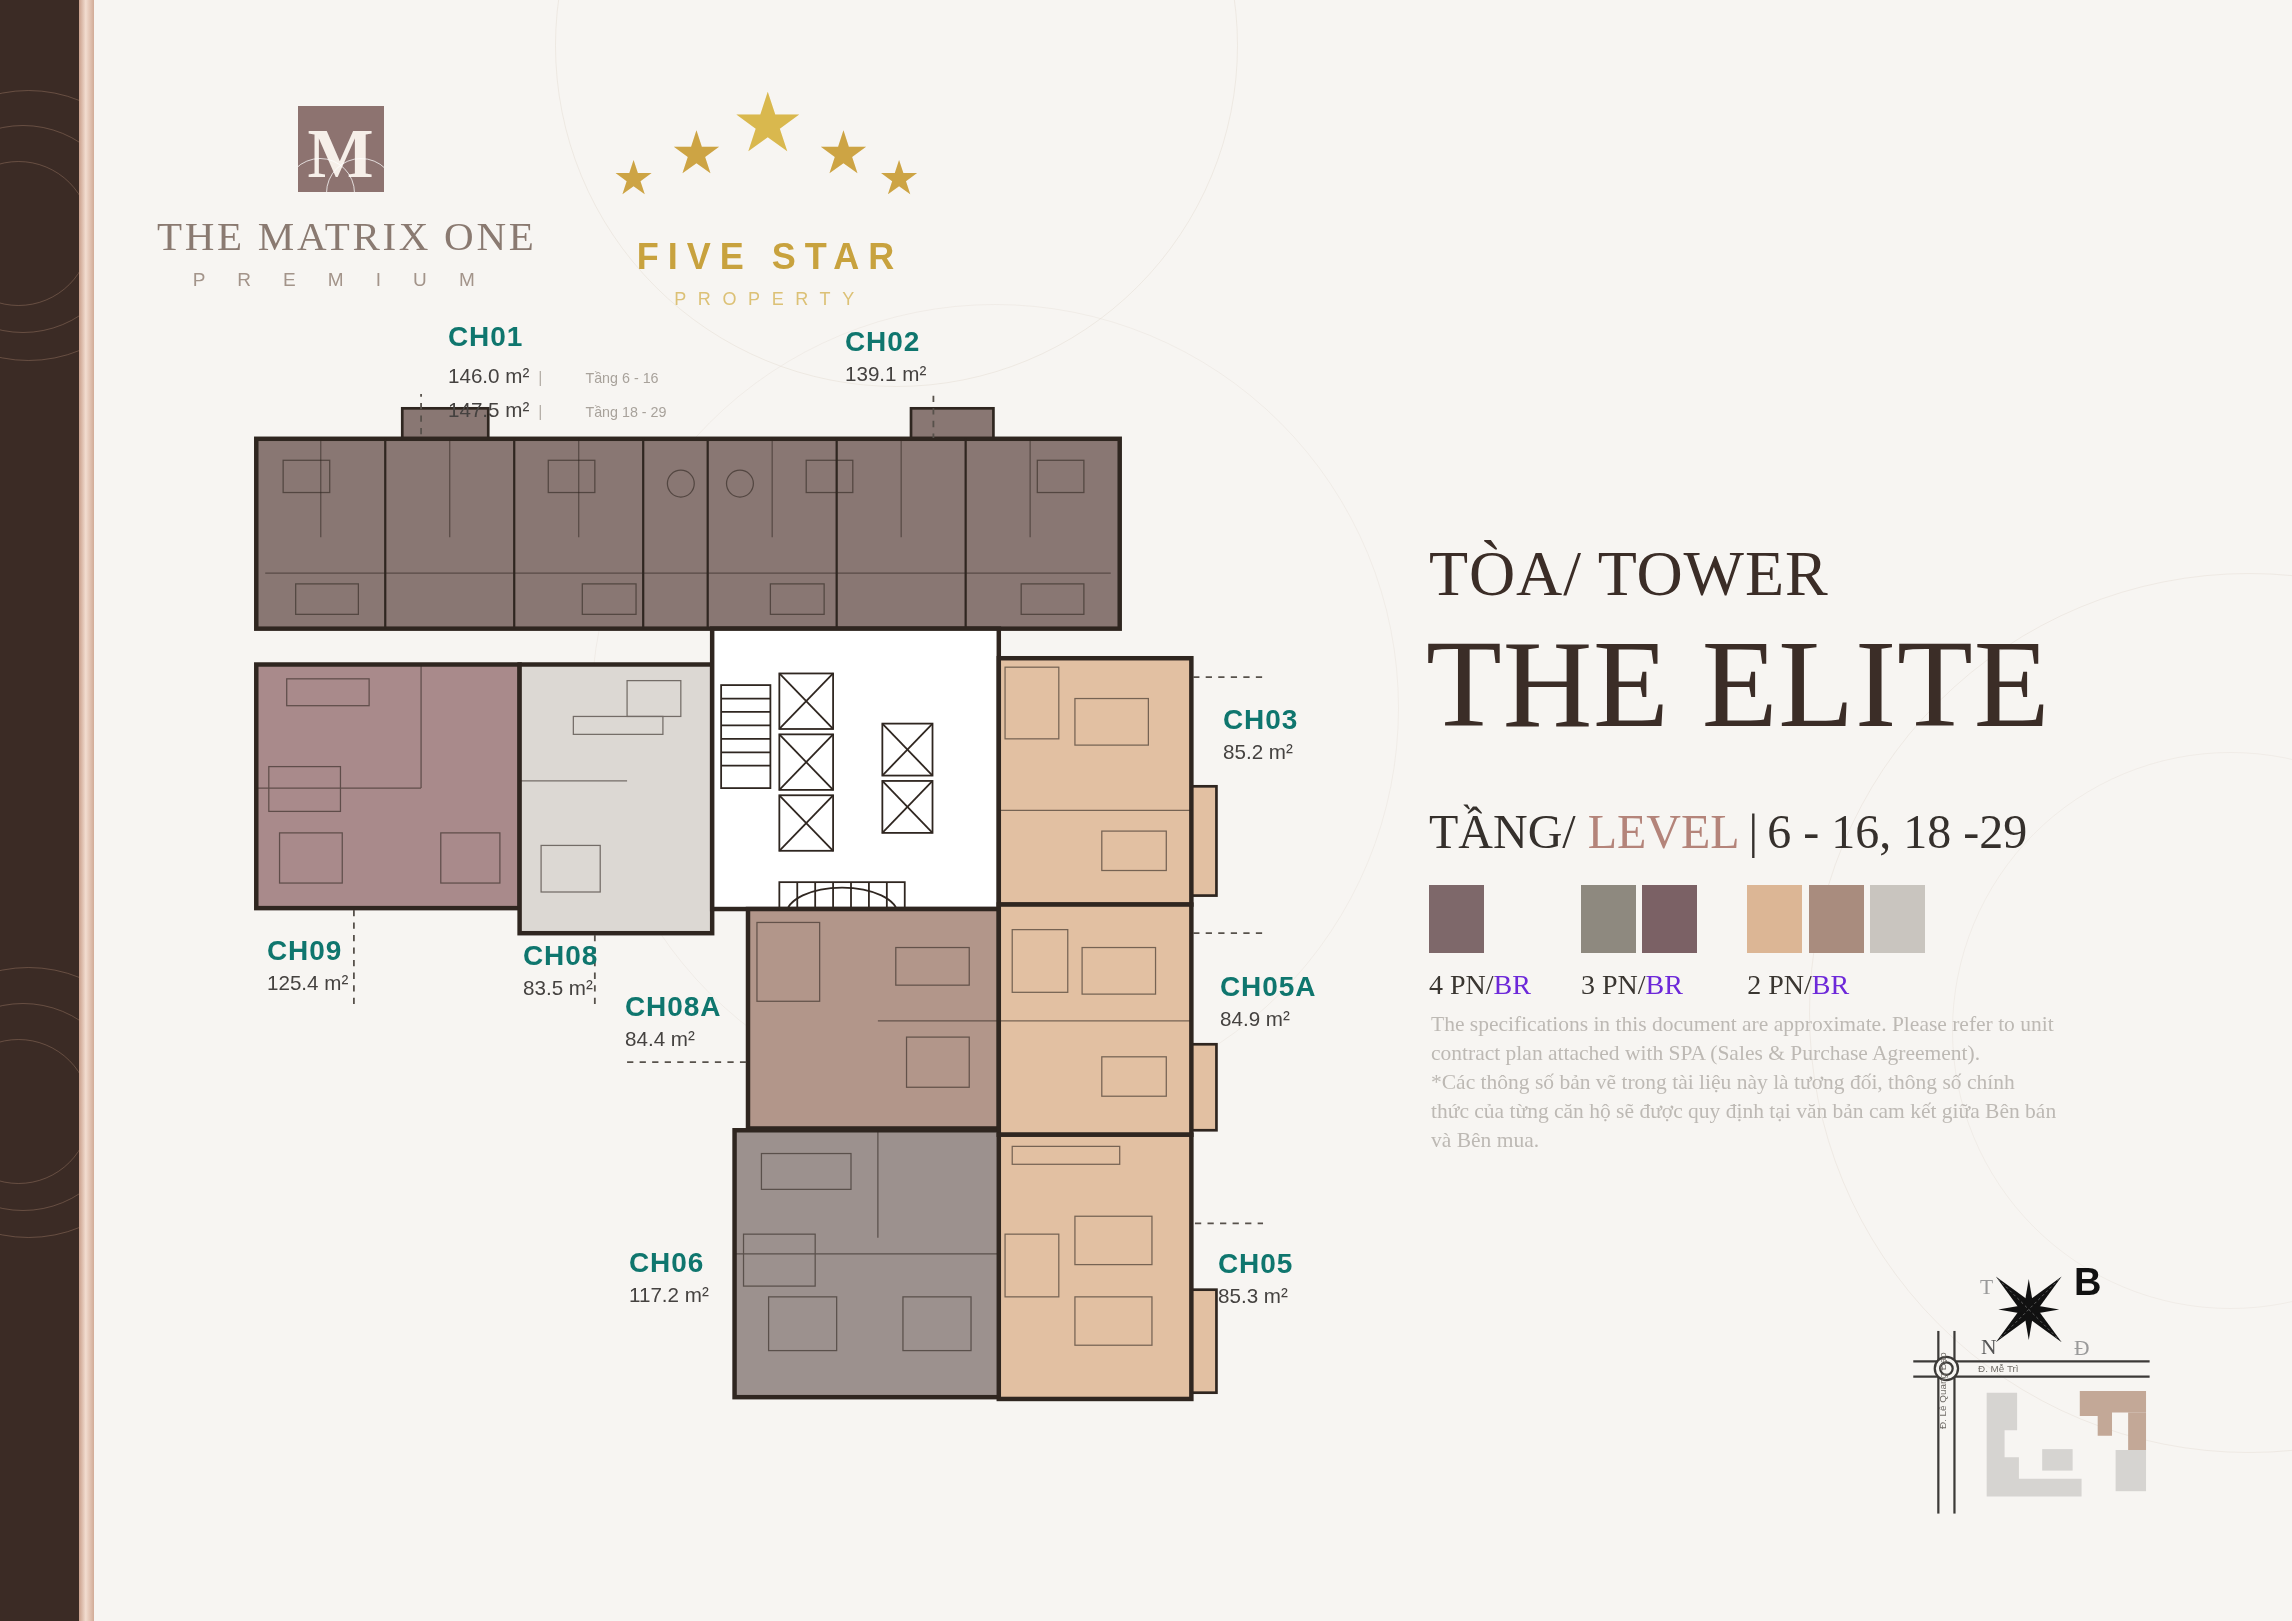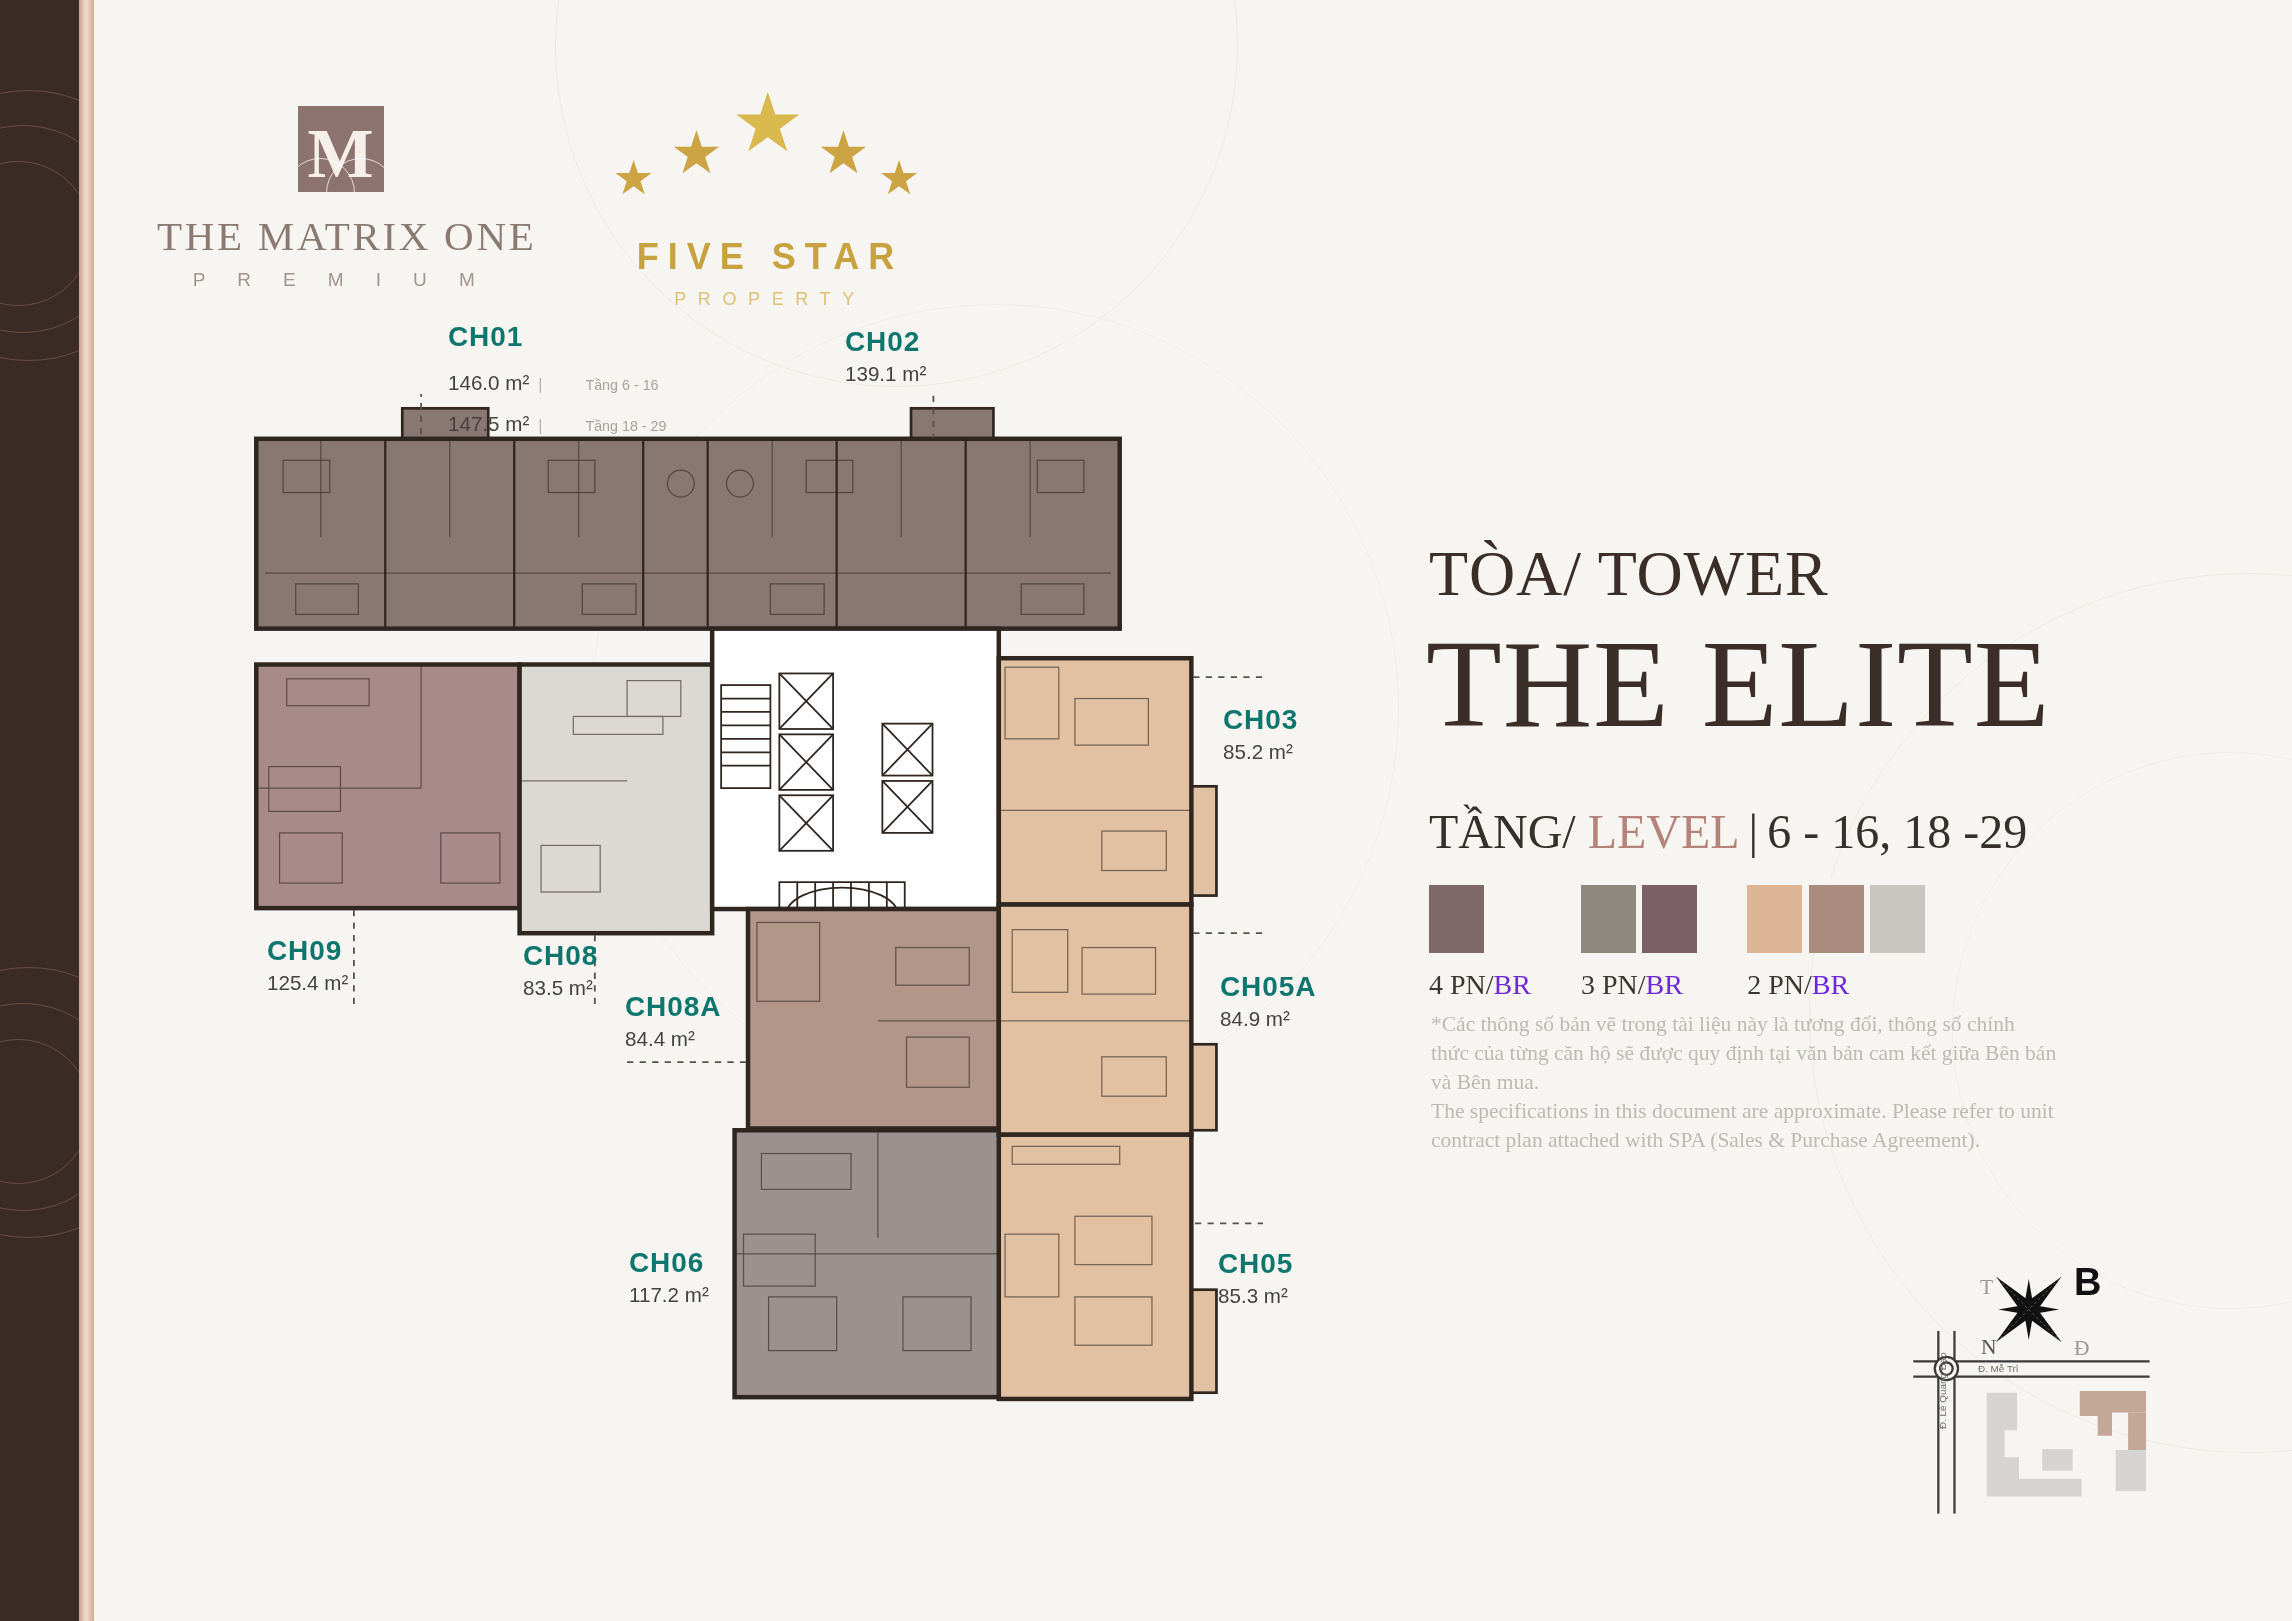--- a/index.html
+++ b/index.html
@@ -25,21 +25,21 @@
   .fivestar-logo{position:absolute;left:591px;top:75px;width:358px;text-align:center;}
   .stars{position:relative;height:161px;}
   .stars span{position:absolute;color:#cda444;}
   .fs-title{font-weight:bold;font-size:36px;letter-spacing:9px;color:#c8a23e;white-space:nowrap;}
   .fs-sub{margin-top:10.7px;font-size:18px;letter-spacing:11.6px;color:#dcc176;}
   
   .unit-label{position:absolute;color:#2f2d2b;}
   .uid{font-weight:bold;font-size:28px;letter-spacing:0.9px;color:#0f766e;}
   .uarea{font-size:20.6px;color:#454240;margin-top:3.6px;}
   .arearow{display:flex;align-items:baseline;gap:9px;margin-top:2.7px;}
-  .arearow .uarea{margin-top:15px;}
+  .arearow .uarea{margin-top:8px;}
   .sep{color:#b5afa8;font-size:16px;}
   .unote{color:#a8a29b;font-size:14.3px;margin-left:34px;}
   
   .tower-label{position:absolute;left:1429px;top:537px;font-family:"Liberation Serif",serif;
                font-size:64px;color:#3b2d27;letter-spacing:0.9px;}
   .tower-name{position:absolute;left:1426px;top:614px;font-family:"Liberation Serif",serif;
               font-size:124px;color:#3b2d27;letter-spacing:0.9px;white-space:nowrap;}
   .level-line{position:absolute;left:1429px;top:804px;font-family:"Liberation Serif",serif;
               font-size:48px;color:#35302c;white-space:nowrap;}
   .level-line .lv-en{color:#b4847a;}
@@ -332,22 +332,22 @@
       <div class="lg-swatches">
         <div class="lg-swatch" style="background-color: rgb(220, 182, 149);"></div>
         <div class="lg-swatch" style="background-color: rgb(169, 140, 126);"></div>
         <div class="lg-swatch" style="background-color: rgb(201, 197, 191);"></div>
       </div>
       <div class="lg-label"><span>2 PN/</span><span class="br">BR</span></div>
     </div>
   </div>
 
   <div class="disclaimer">
+    <div>The specifications in this document are approximate. Please refer to unit contract plan attached with SPA (Sales &amp; Purchase Agreement).</div>
     <div>*Các thông số bản vẽ trong tài liệu này là tương đối, thông số chính thức của từng căn hộ sẽ được quy định tại văn bản cam kết giữa Bên bán và Bên mua.</div>
-    <div>The specifications in this document are approximate. Please refer to unit contract plan attached with SPA (Sales &amp; Purchase Agreement).</div>
   </div>
 
   <div class="compass-area">
     <svg viewBox="0 0 440 420" style="position:absolute;left:0;top:0;width:394px;height:376px;">
 
       <g transform="translate(165,72) rotate(45)">
         <polygon points="0,-52 7,-7 0,0 -7,-7" fill="#111"></polygon>
         <polygon points="0,52 7,7 0,0 -7,7" fill="#111"></polygon>
         <polygon points="-52,0 -7,-7 0,0 -7,7" fill="#111"></polygon>
         <polygon points="52,0 7,-7 0,0 7,7" fill="#111"></polygon>

